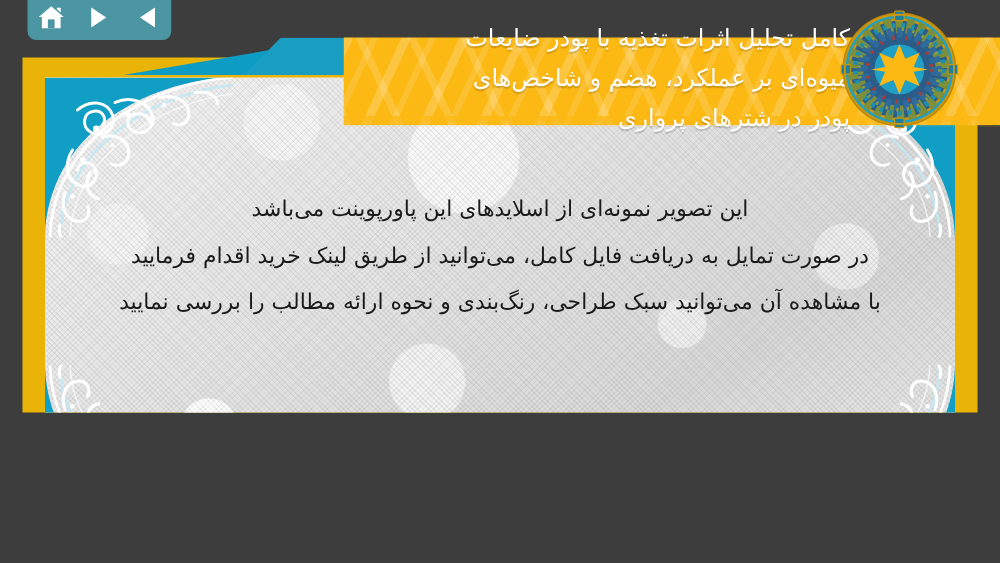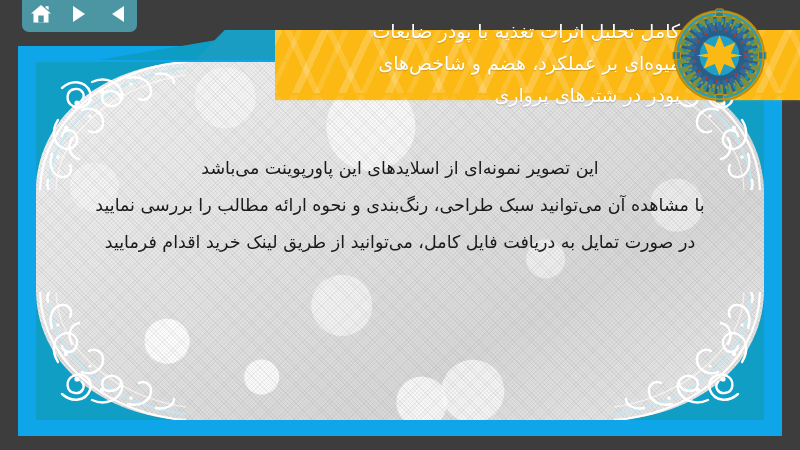--- a/index.html
+++ b/index.html
@@ -11,21 +11,21 @@
   body {
     width: 800px;
     height: 450px;
     overflow: hidden;
     font-family: "DejaVu Sans", "Liberation Sans", sans-serif;
   }
 
   #viewer {
     position: relative;
     width: 800px;
-    height: 450px;
+    height: 330px;
     background: #3d3d3d;
     overflow: hidden;
   }
 
   
   .nav-bar {
     position: absolute;
     left: 22px;
     top: -10px;
     width: 115px;
@@ -158,21 +158,21 @@
     z-index: 30;
   }
 
   
   .slide-frame {
     position: absolute;
     left: 18px;
     top: 46px;
     width: 764px;
     height: 390px;
-    background: #0ea5e9;
+    background: #eab308;
     box-sizing: border-box;
     overflow: hidden;
     z-index: 5;
   }
   .slide-inner {
     position: absolute;
     left: 18px;
     top: 16px;
     right: 18px;
     bottom: 16px;
@@ -384,22 +384,22 @@
             <circle cx="30" cy="66" r="2.2"></circle>
             <circle cx="95" cy="22" r="1.8"></circle>
             <circle cx="22" cy="95" r="1.8"></circle>
             <circle cx="54" cy="54" r="1.6"></circle>
           </g>
         </svg>
       </div>
 
       <div class="body-text">
         <span class="body-line">این تصویر نمونه‌ای از اسلایدهای این پاورپوینت می‌باشد</span>
+        <span class="body-line">در صورت تمایل به دریافت فایل کامل، می‌توانید از طریق لینک خرید اقدام فرمایید</span>
         <span class="body-line">با مشاهده آن می‌توانید سبک طراحی، رنگ‌بندی و نحوه ارائه مطالب را بررسی نمایید</span>
-        <span class="body-line">در صورت تمایل به دریافت فایل کامل، می‌توانید از طریق لینک خرید اقدام فرمایید</span>
       </div>
     </div>
   </div>
 
   <div class="nav-bar">
     <div class="nav-btn">
       <span>
         <svg width="17" height="18" viewBox="0 0 17 18" aria-hidden="true">
           <path d="M15 1 L3 9 L15 17 Z" fill="#ffffff"></path>
         </svg>

